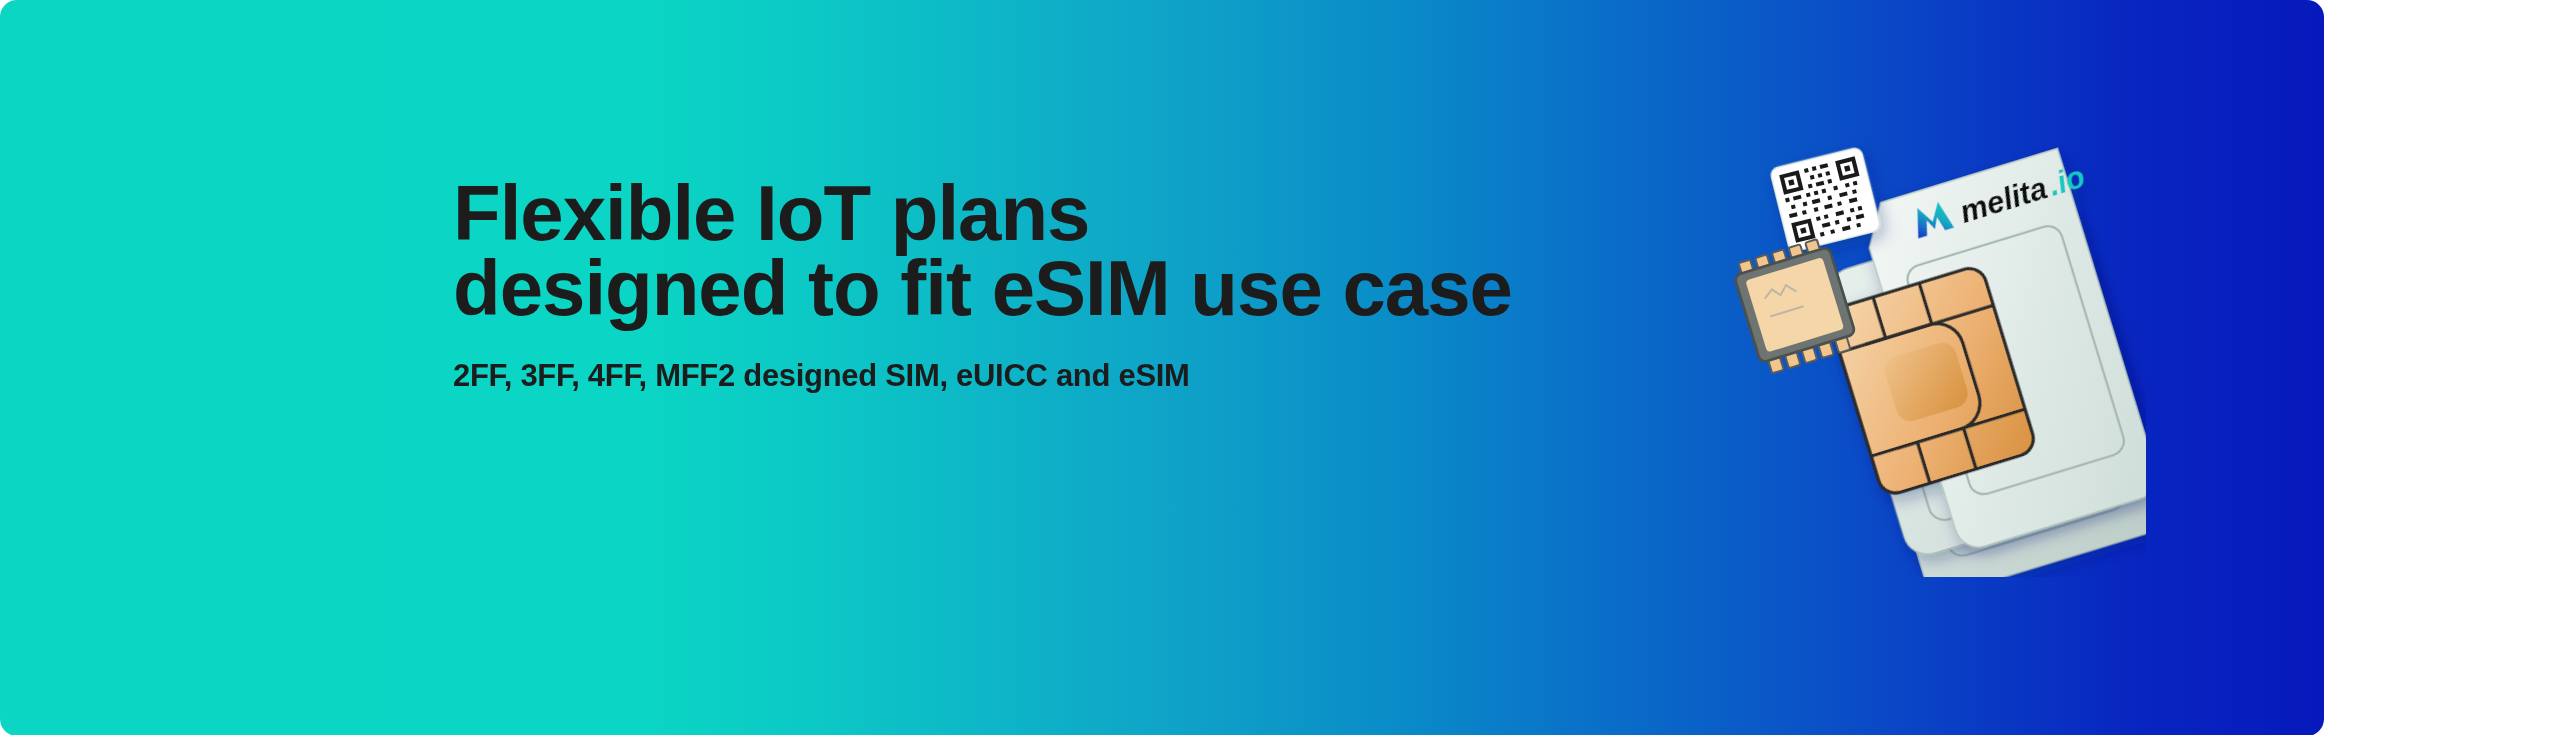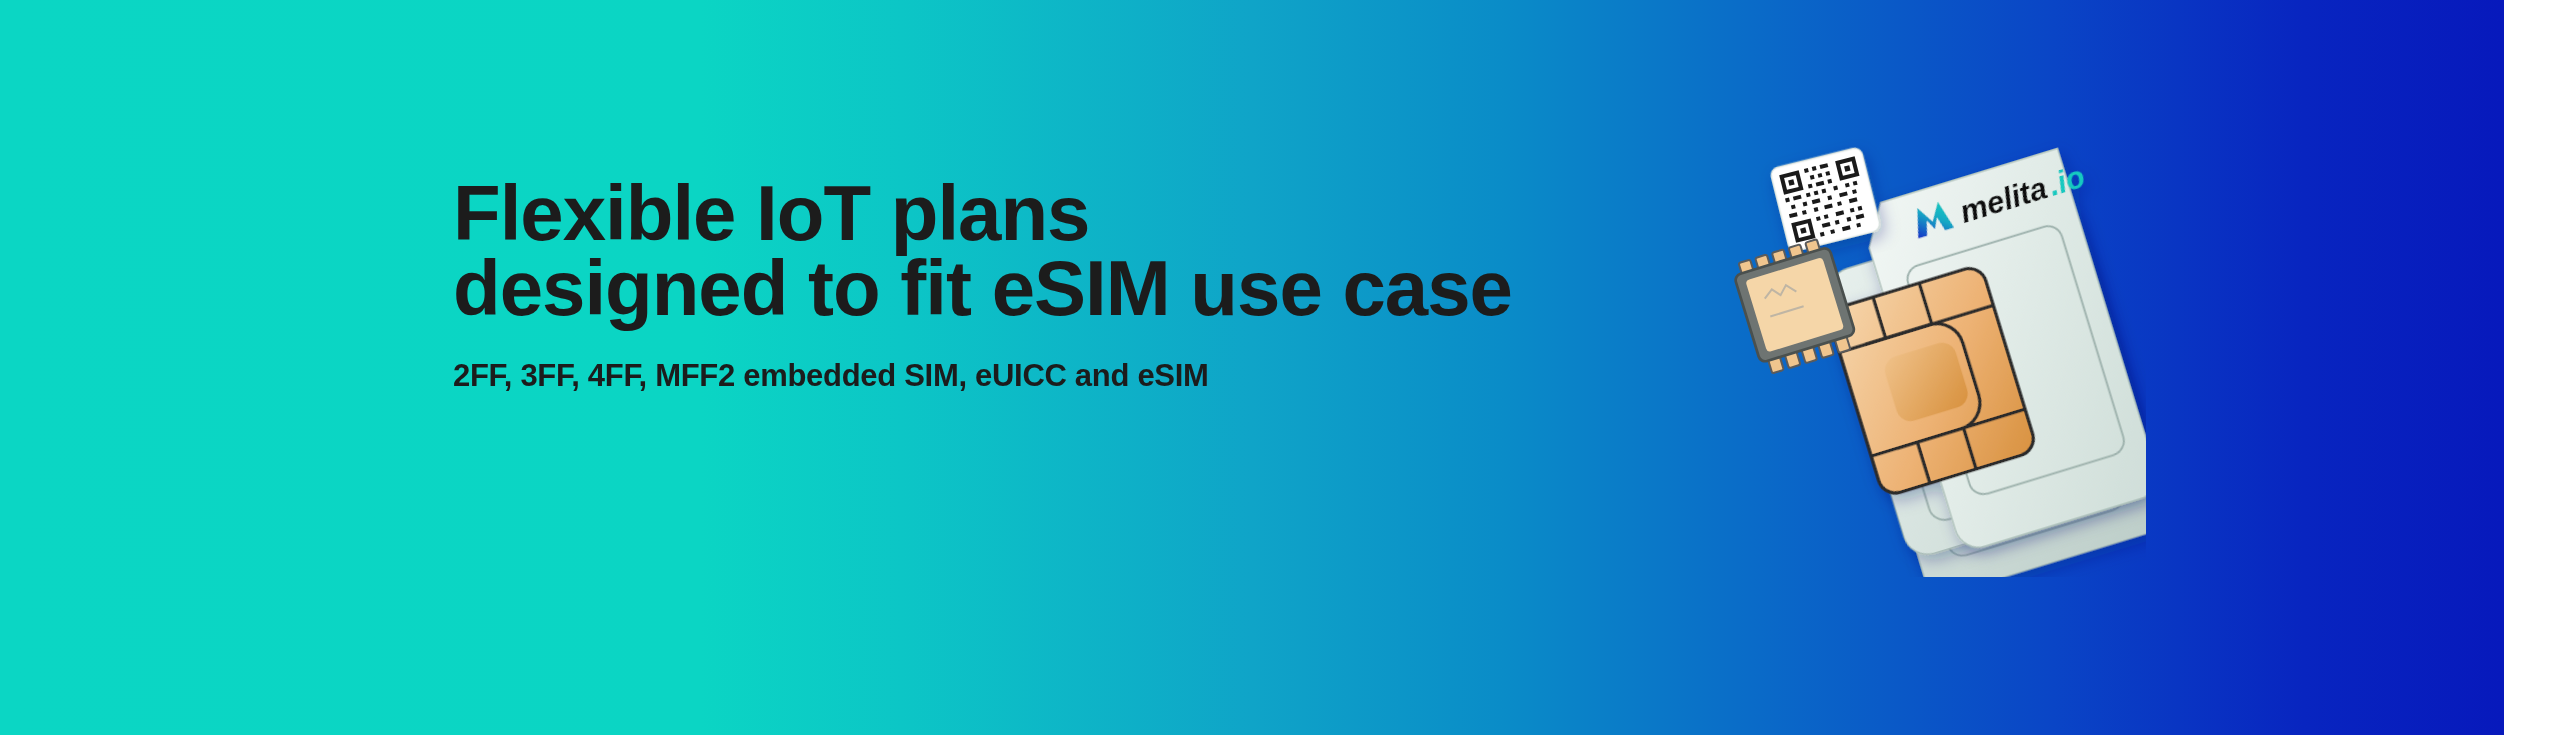--- a/index.html
+++ b/index.html
@@ -4,35 +4,36 @@
 <style>
   html, body {
     margin: 0;
     padding: 0;
     background: #ffffff;
   }
   * { box-sizing: border-box; }
 
   .banner {
     position: relative;
-    width: 2504px;
+    width: 2324px;
     height: 736px;
     overflow: hidden;
     font-family: "Liberation Sans", sans-serif;
     
     background: linear-gradient(90deg,
         #0BD6C4 0%,
         #0BD5C4 28%,
         #0CC6C6 36%,
         #0FA4C8 50%,
         #0A8CC8 60%,
         #0A6BC8 70%,
         #0A45C6 82%,
         #0825C0 92%,
         #0719BC 100%);
+    border-radius: 17px;
   }
 
   
   .copy {
     position: absolute;
     left: 453px;
     top: 176px;
     width: 1275px;
   }
 
@@ -78,21 +79,21 @@
 <div class="banner">
 
   <div class="copy">
 
     <h1 class="headline">
       <span class="hl-line">Flexible IoT plans</span>
       <span class="hl-line">designed to fit eSIM use case</span>
     </h1>
 
     <p class="subhead">
-      <span class="sub-line">2FF, 3FF, 4FF, MFF2 embedded SIM, eUICC and eSIM</span>
+      <span class="sub-line">2FF, 3FF, 4FF, MFF2 designed SIM, eUICC and eSIM</span>
     </p>
 
   </div>
 
   <div class="sim-art">
     <svg viewBox="0 0 640 680" xmlns="http://www.w3.org/2000/svg" aria-hidden="true">
       <defs>
         <linearGradient id="cardFace" x1="0" y1="0" x2="1" y2="1">
           <stop offset="0%" stop-color="#F2F7F5"></stop>
           <stop offset="45%" stop-color="#E2ECE8"></stop>

